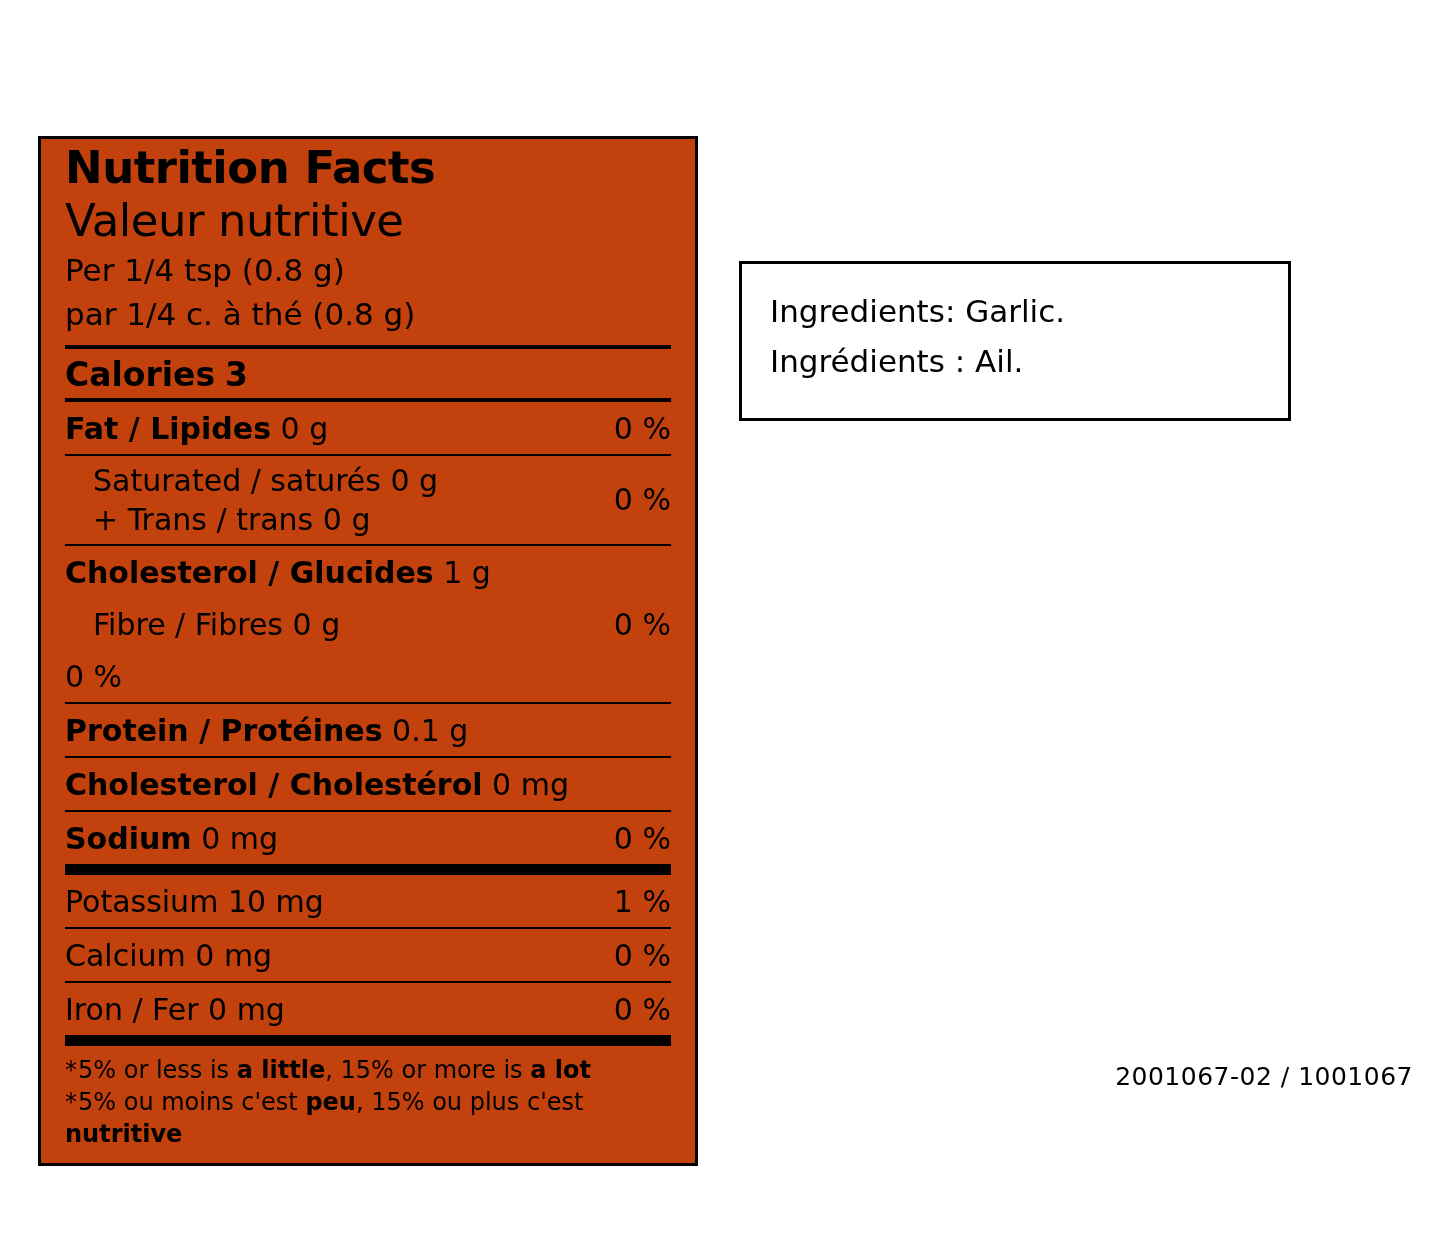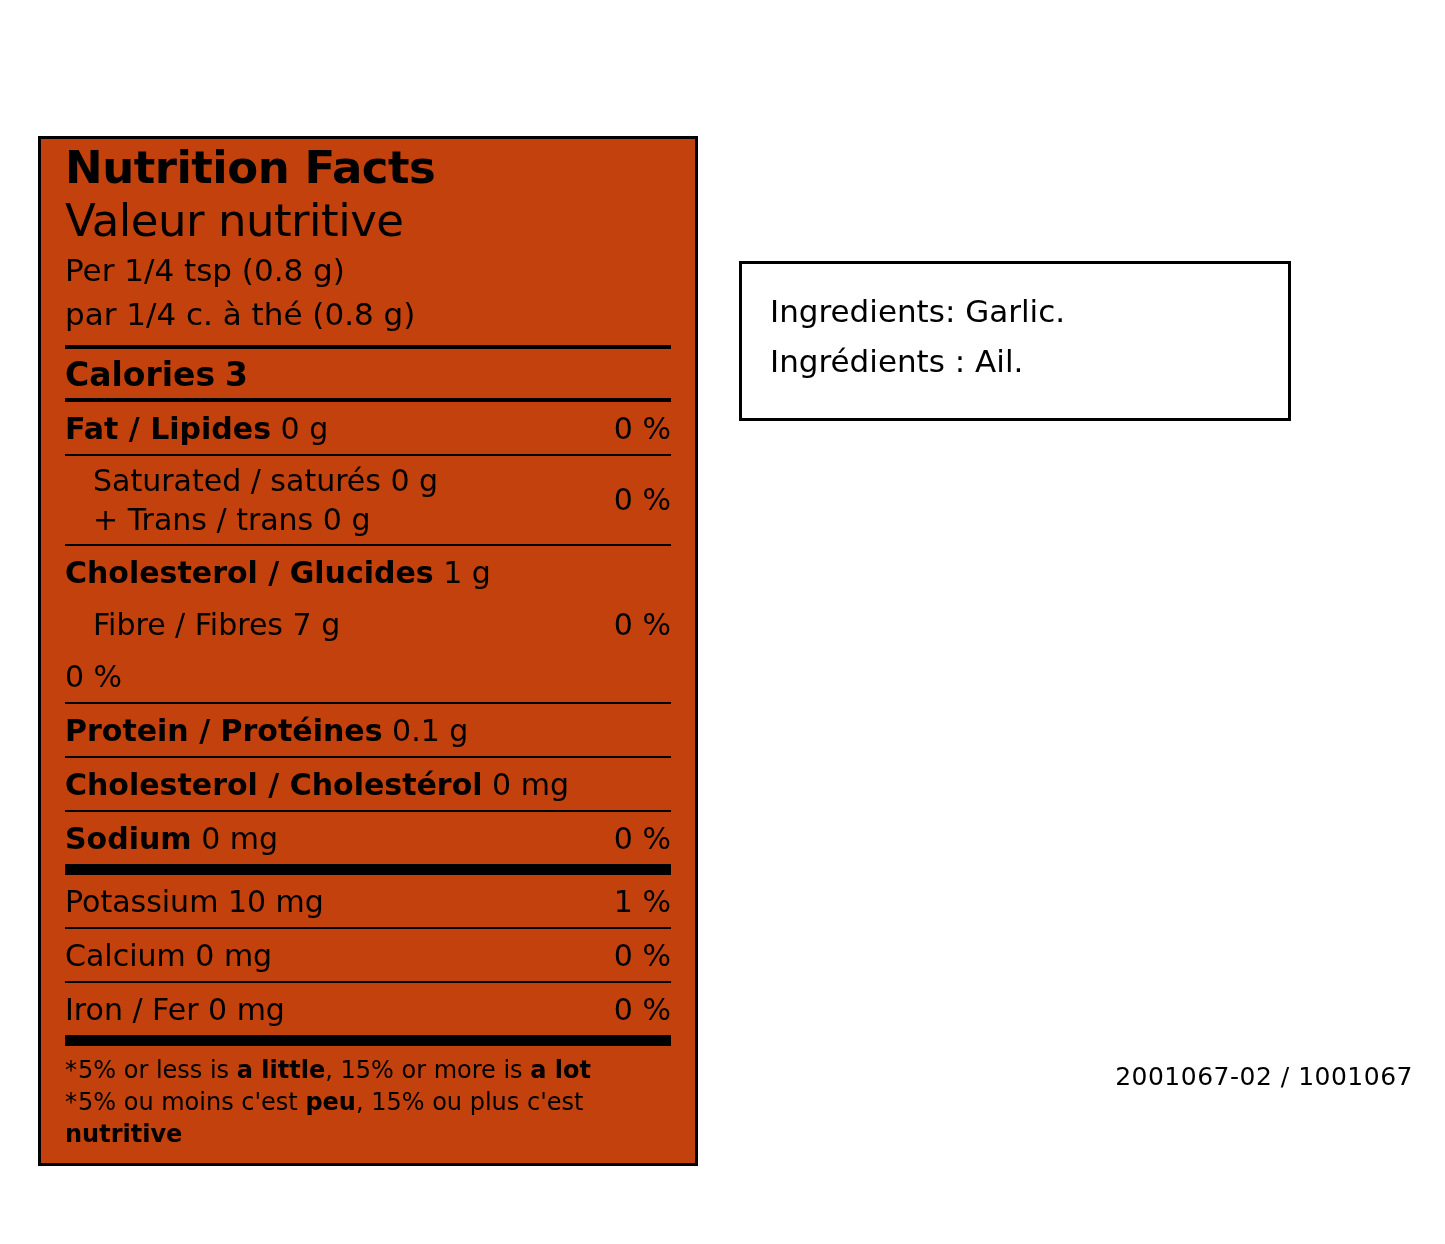--- a/index.html
+++ b/index.html
@@ -165,21 +165,21 @@
   </div>
 
   <div class="rule-thin"></div>
 
   <div class="nf-row">
     <div class="lbl"><span class="b">Cholesterol / Glucides</span> <span>1 g</span></div>
     <div class="val"></div>
   </div>
 
   <div class="nf-row">
-    <div class="lbl indent">Fibre / Fibres 7 g</div>
+    <div class="lbl indent">Fibre / Fibres 0 g</div>
     <div class="val">0 %</div>
   </div>
 
   <div class="nf-row">
     <div class="val">0 %</div>
   </div>
 
   <div class="rule-thin"></div>
 
   <div class="nf-row">

